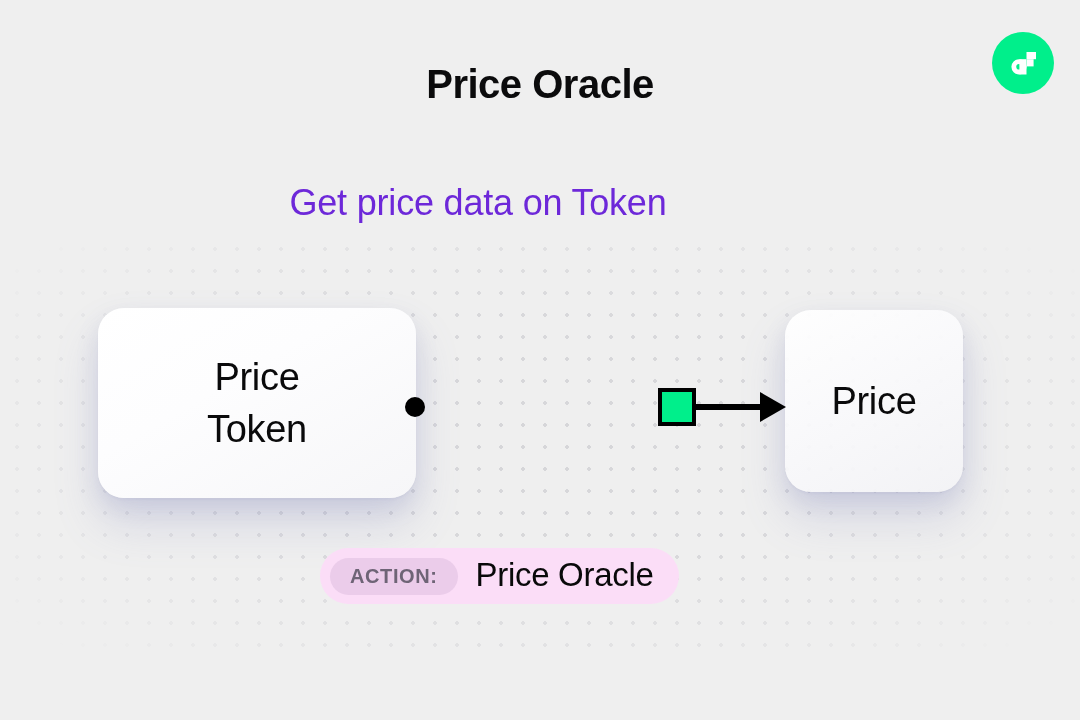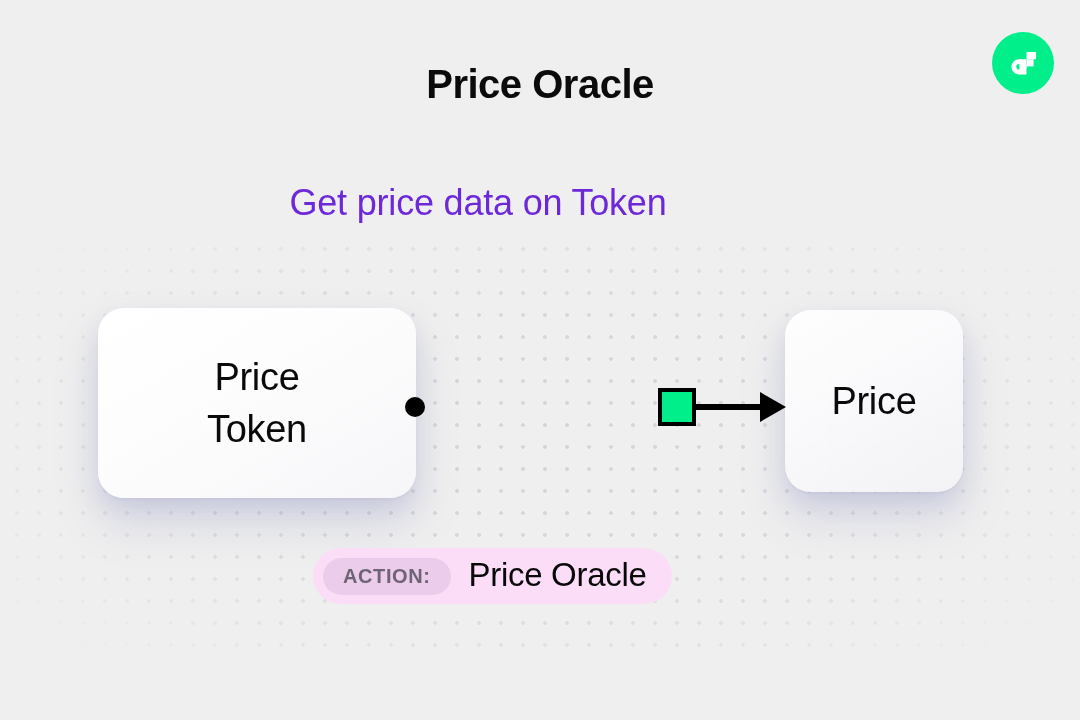--- a/index.html
+++ b/index.html
@@ -108,21 +108,21 @@
   #connector {
     position:absolute;
     left:390px; top:372px;
     width:400px; height:70px;
     pointer-events:none;
   }
 
   
   #action-badge {
     position:absolute;
-    left:313px; top:548px;
+    left:320px; top:548px;
     height:56px;
     border-radius:28px;
     background:#fbddf7;
     display:flex;
     align-items:center;
     padding:0 26px 0 10px;
     gap:18px;
   }
   #action-badge-key {
     background:#ebccea;

